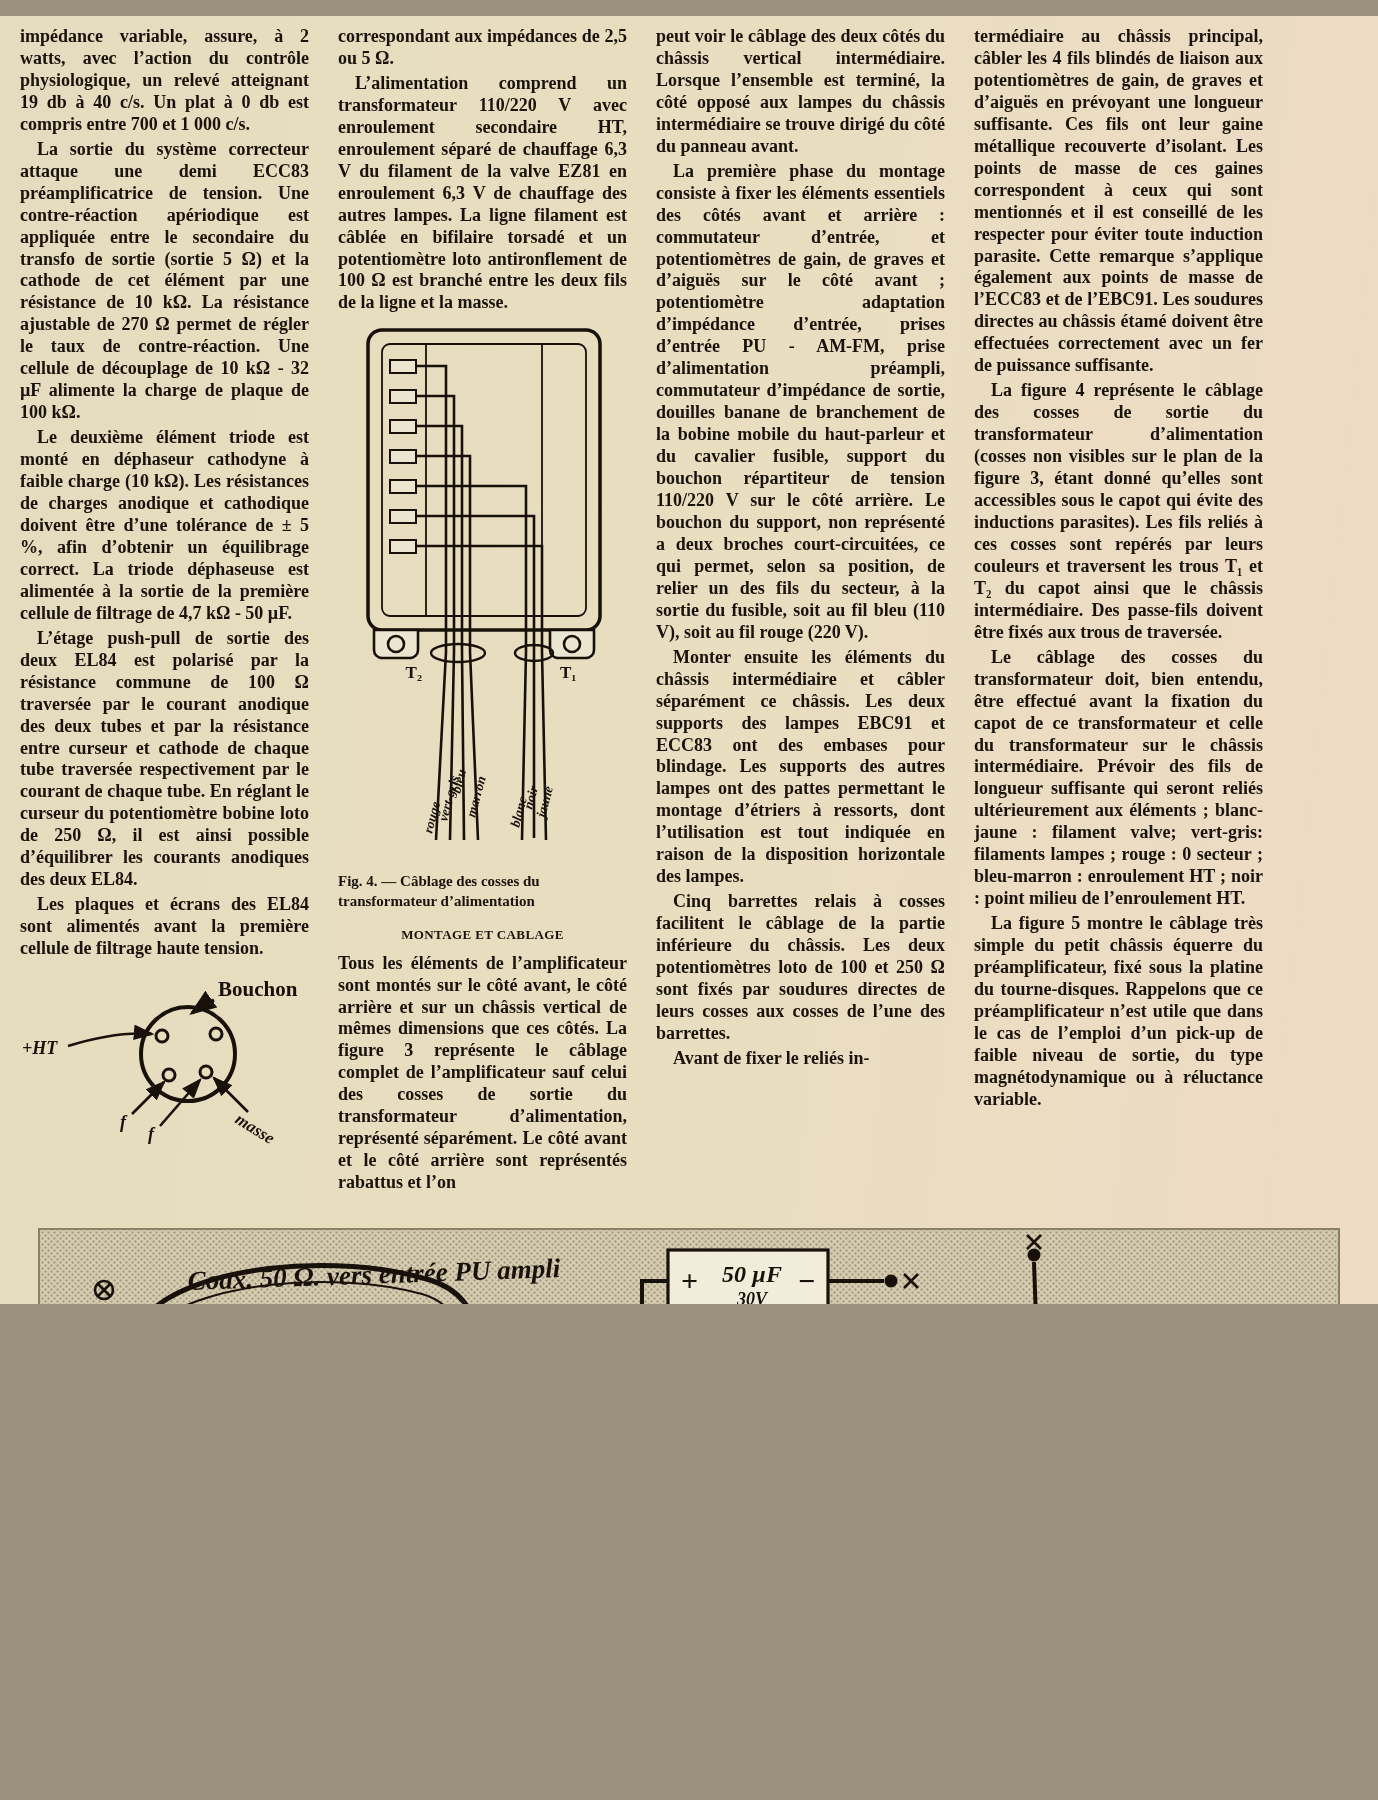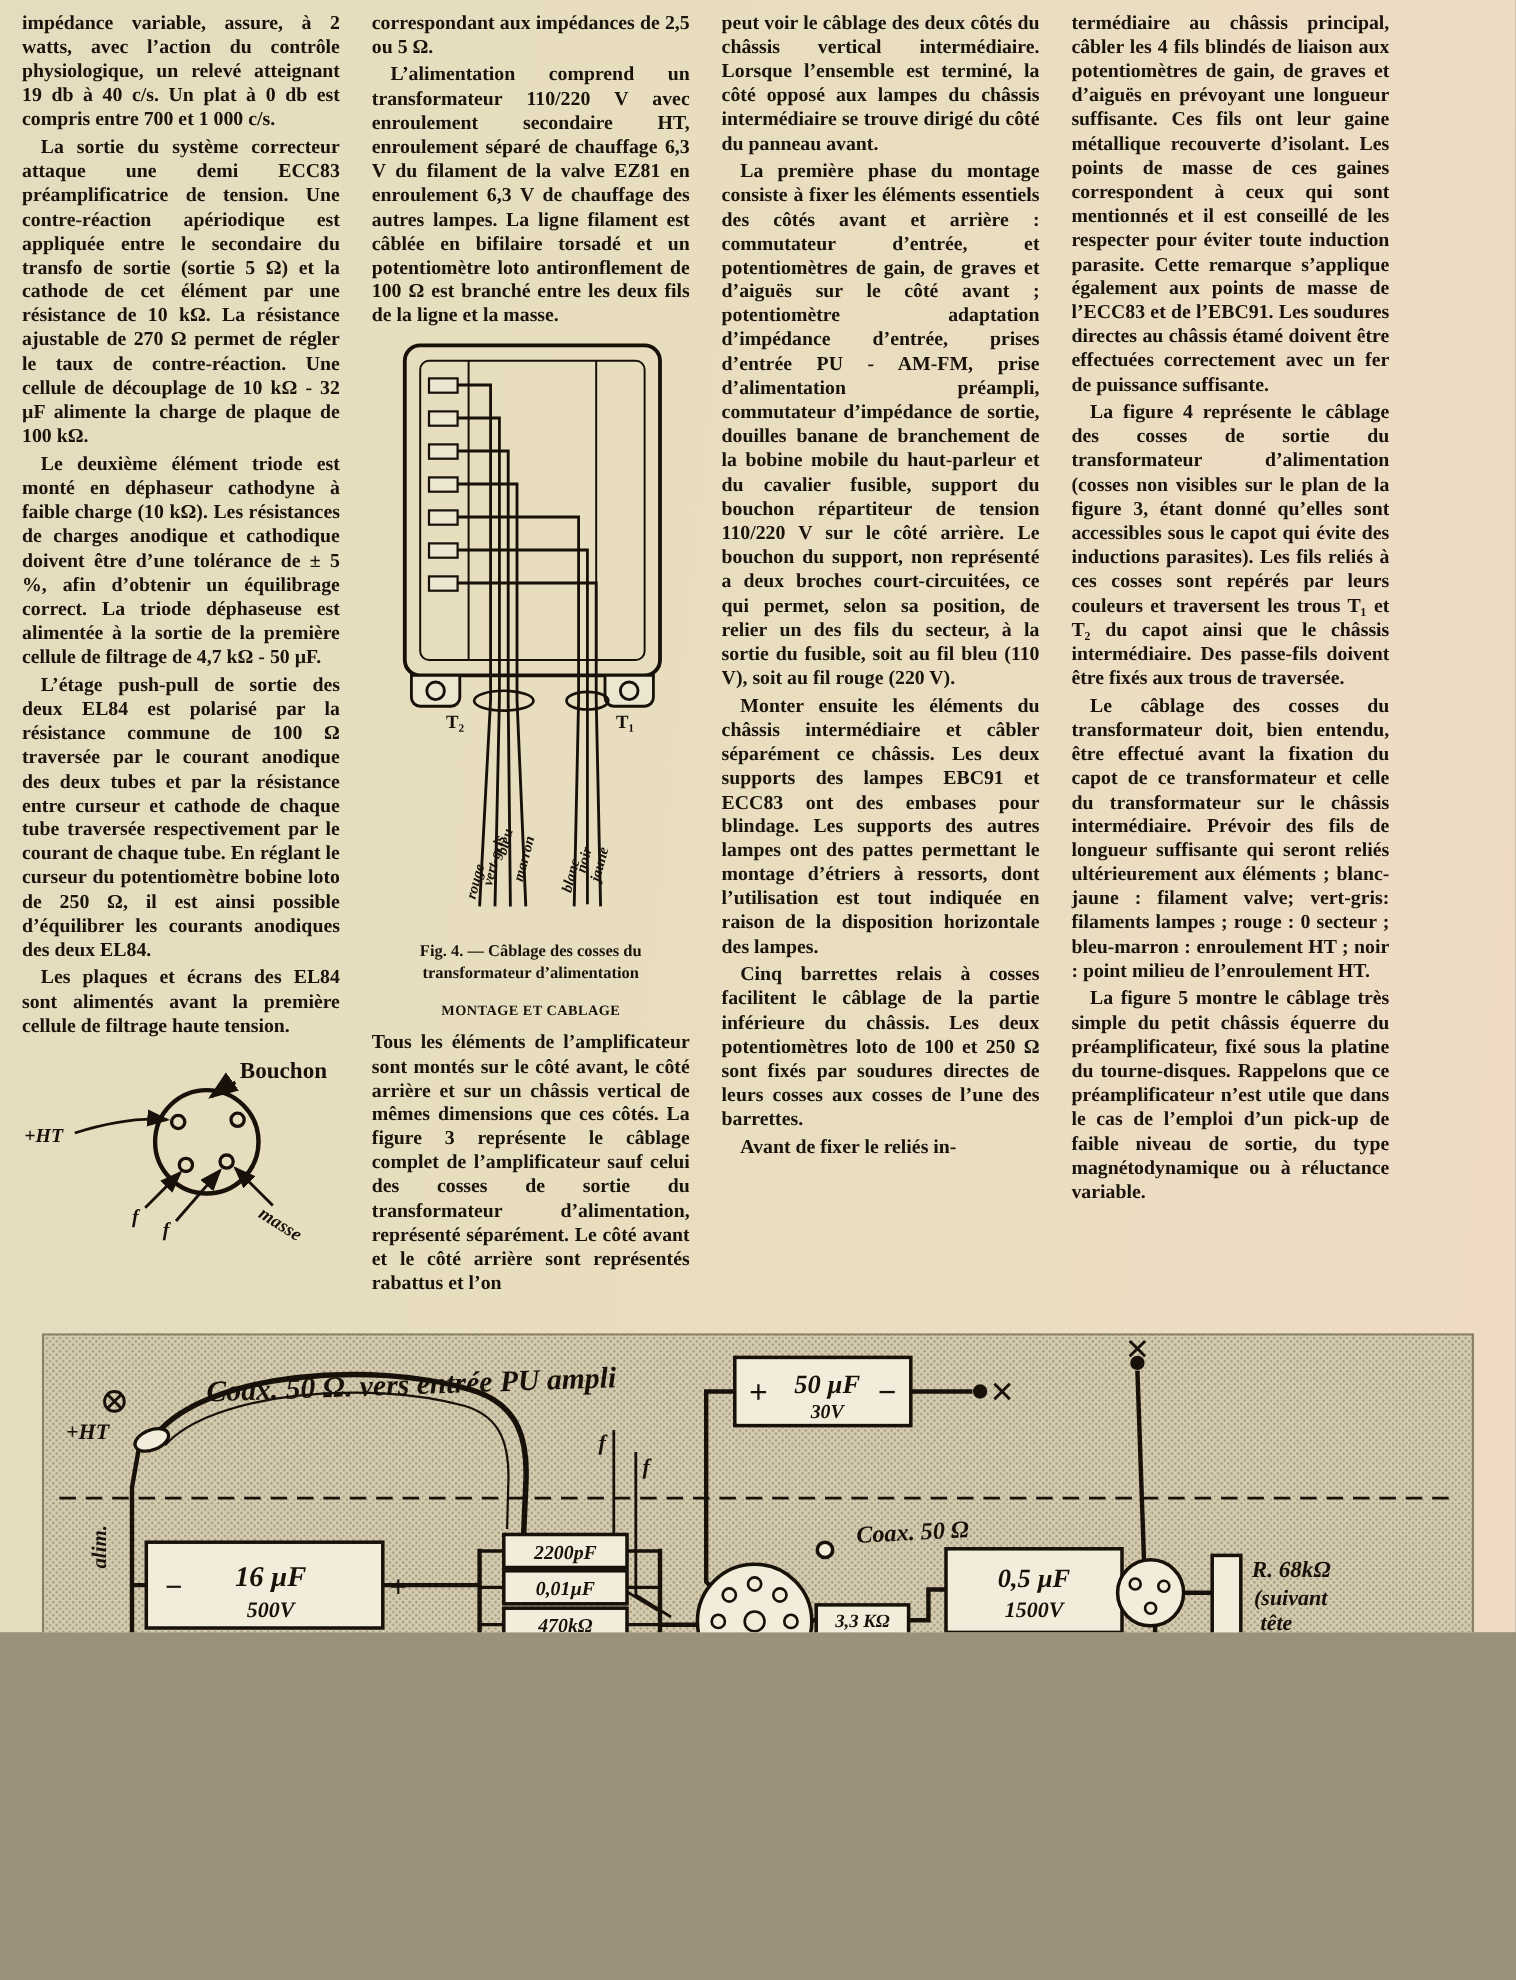--- a/index.html
+++ b/index.html
@@ -1,41 +1,41 @@
 <!DOCTYPE html>
 <html lang="fr"><head>
 <meta charset="utf-8">
 <style>
   * { margin:0; padding:0; box-sizing:border-box; }
   html, body { background:#9a927c; }
   .page {
     position:relative;
-    width:1378px; height:1484px;
-    margin:0 auto;
+    width:1378px; height:1288px;
+    margin:16px auto;
     background:linear-gradient(96deg,#e5dbbe 0%, #e8debf 45%, #ecdcc3 80%, #efdac6 100%);
     font-family:"Liberation Serif","DejaVu Serif",serif;
     color:#19130b;
     overflow:hidden;
   }
   .col {
     position:absolute; top:10px; width:289px; height:1198px;
     overflow:hidden;
     font-size:18px; line-height:1.22; font-weight:bold;
     text-align:justify;
     hyphens:auto;
   }
   .col-1 { left:20px; } .col-2 { left:338px; } .col-3 { left:656px; } .col-4 { left:974px; }
   .col p { text-indent:17px; margin:0 0 3px 0; }
   .col p.first { text-indent:0; }
   .section-heading {
     text-align:center; font-weight:bold; font-size:13px;
     letter-spacing:.4px; margin:16px 0 10px 0;
   }
   .fig-caption {
-    text-align:center; font-weight:bold; font-size:15px; line-height:1.28;
+    text-align:left; font-weight:bold; font-size:15px; line-height:1.28;
     margin:2px 0 0 0;
   }
   .fig4-wrap { margin:8px 0 0 0; }
   .bouchon-wrap { margin-top:10px; }
   svg { display:block; }
   svg text { font-family:"Liberation Serif","DejaVu Serif",serif; }
   .fig5-wrap { position:absolute; left:38px; top:1212px; }
   .fig5-caption {
     position:absolute; left:38px; top:1757px; width:1160px;
     text-align:center; font-weight:normal; font-size:16px;

